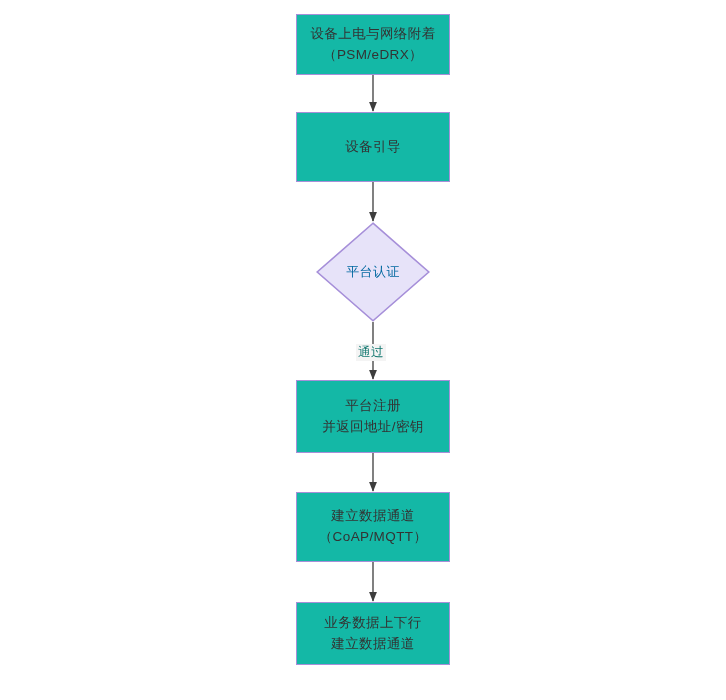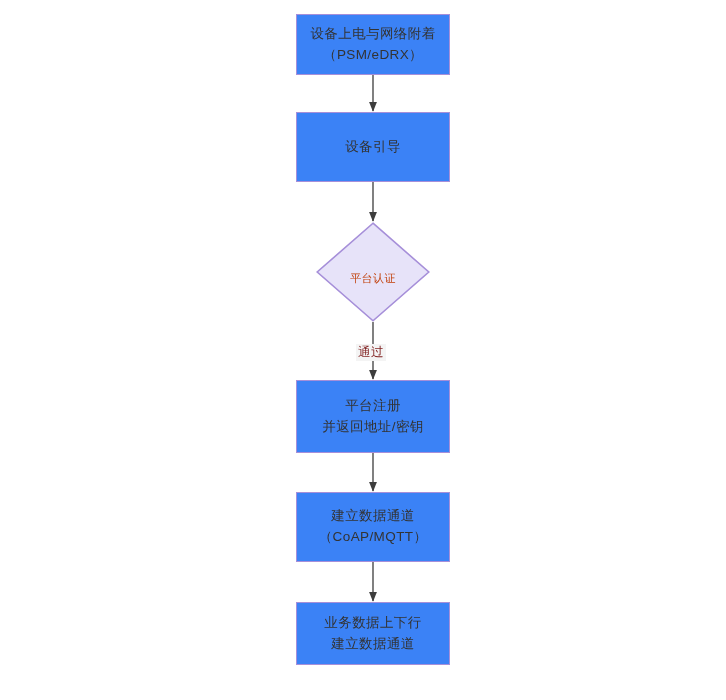--- a/index.html
+++ b/index.html
@@ -26,21 +26,21 @@
     height: 700px;
   }
   
   .node {
     position: absolute;
     box-sizing: border-box;
     display: flex;
     flex-direction: column;
     align-items: center;
     justify-content: center;
-    background: #3b82f6;
+    background: #14b8a6;
     border: 1.6px solid #A68FD9;
     color: #333333;
     font-size: 13.5px;
     line-height: 1.55;
     text-align: center;
     letter-spacing: 0.4px;
     z-index: 3;
   }
   .node .line {
     display: block;
@@ -54,36 +54,36 @@
   .decision .diamond-shape {
     position: absolute;
     left: 0;
     top: 0;
     width: 100%;
     height: 100%;
   }
   .decision .decision-label {
     position: absolute;
     left: 0;
-    top: 6px;
+    top: 0;
     width: 100%;
     height: 100%;
     display: flex;
     align-items: center;
     justify-content: center;
-    color: #c2410c;
-    font-size: 11px;
+    color: #0369a1;
+    font-size: 13px;
     letter-spacing: 0.4px;
     white-space: nowrap;
   }
   
   .edge-label {
     position: absolute;
     background: #f4f4f4;
-    color: #7f1d1d;
+    color: #0f766e;
     font-size: 12.5px;
     line-height: 1.2;
     padding: 1px 2px;
     letter-spacing: 0.4px;
     white-space: nowrap;
     z-index: 4;
   }
 </style>
 </head>
 <body>

